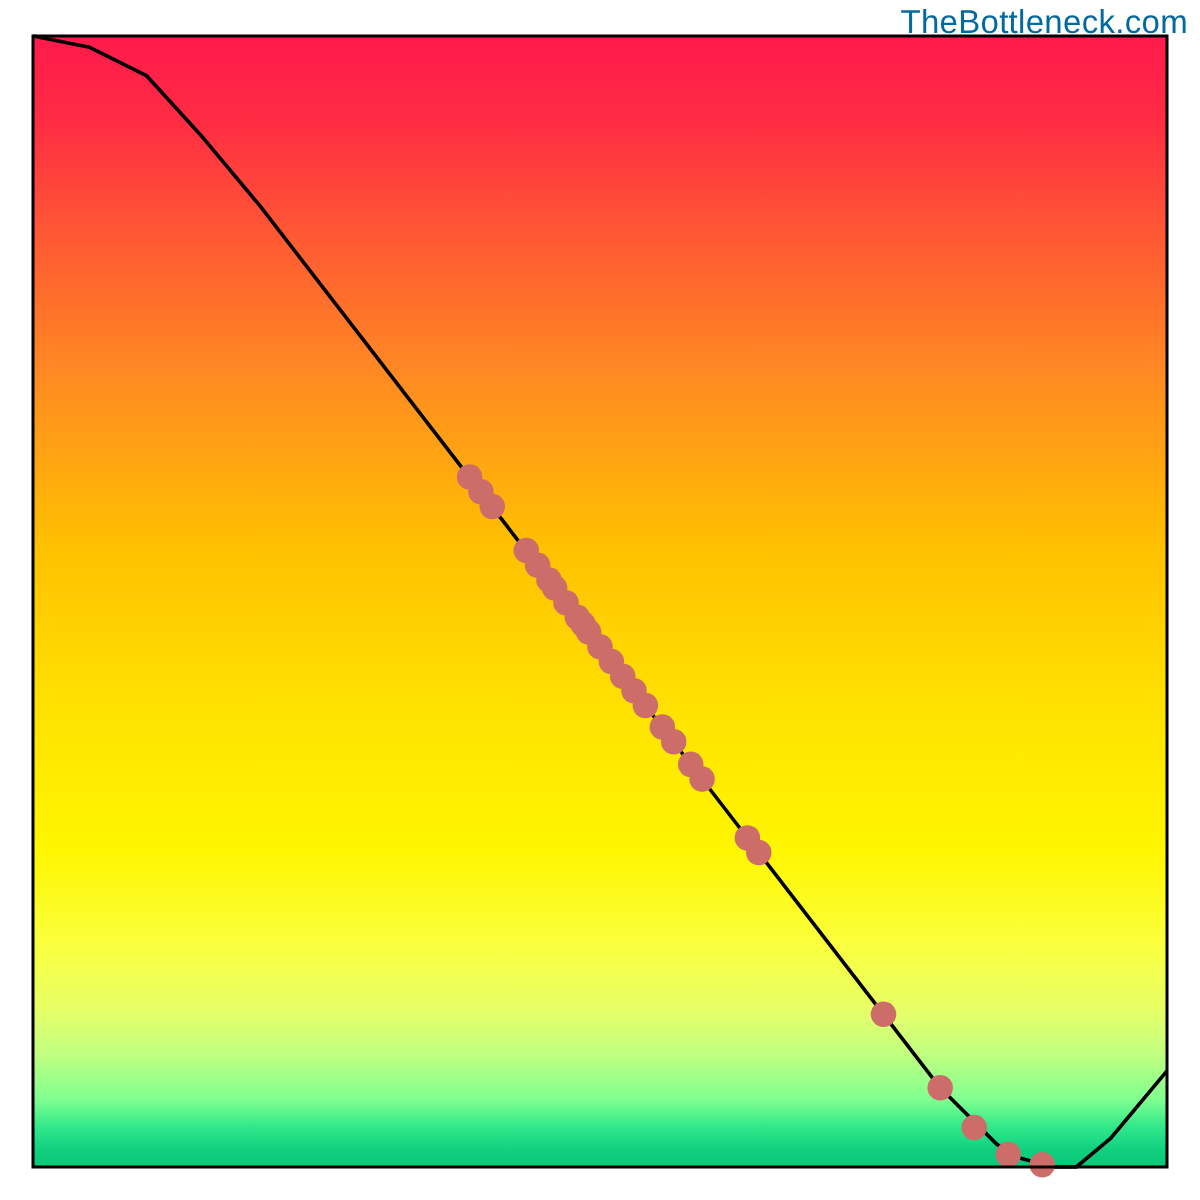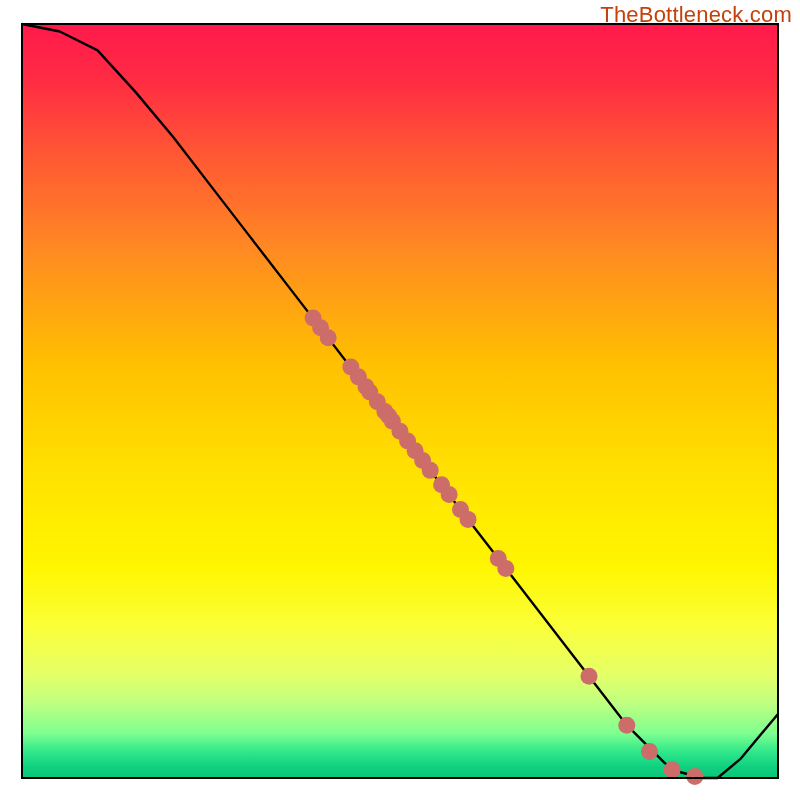--- a/index.html
+++ b/index.html
@@ -16,21 +16,21 @@
     top: 0;
     left: 0;
     width: 800px;
     height: 800px;
   }
   .attribution {
     position: absolute;
     top: 2px;
     right: 8px;
     font-size: 22px;
-    color: #c2410c;
+    color: #0369a1;
     font-weight: 400;
     letter-spacing: 0.2px;
   }
   svg {
     display: block;
   }
 </style>
 </head>
 <body>
 

